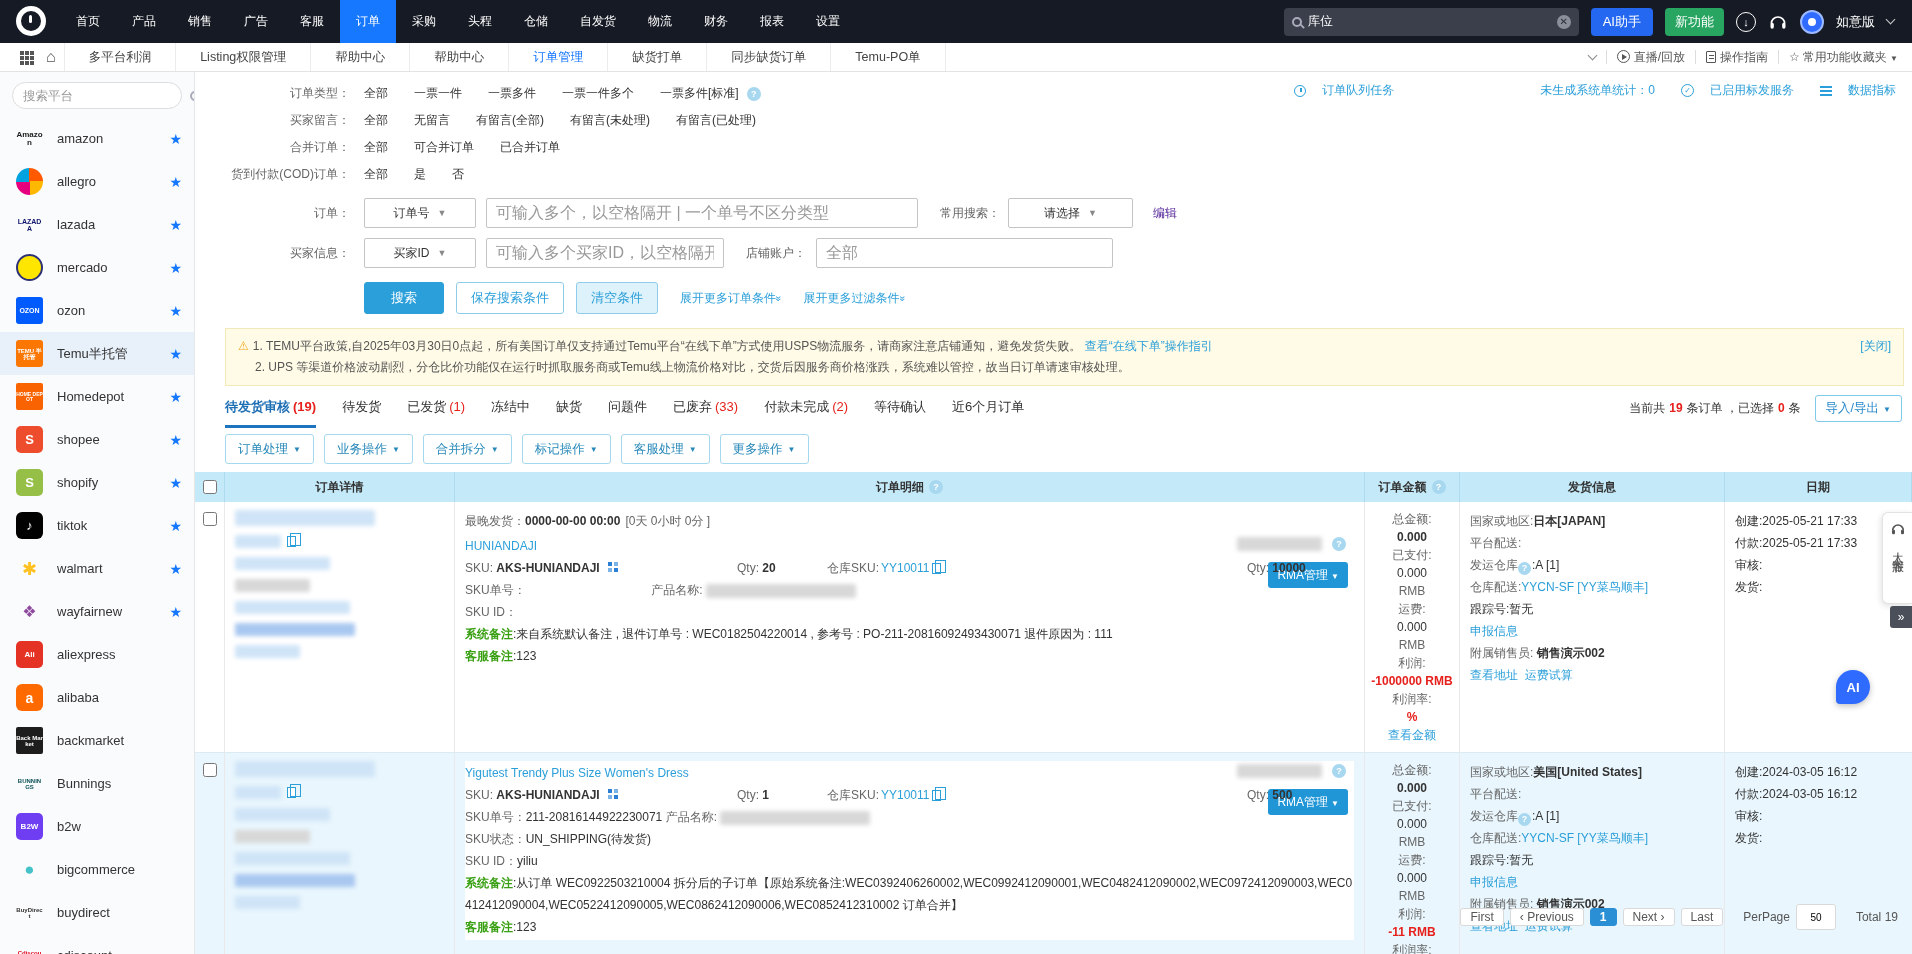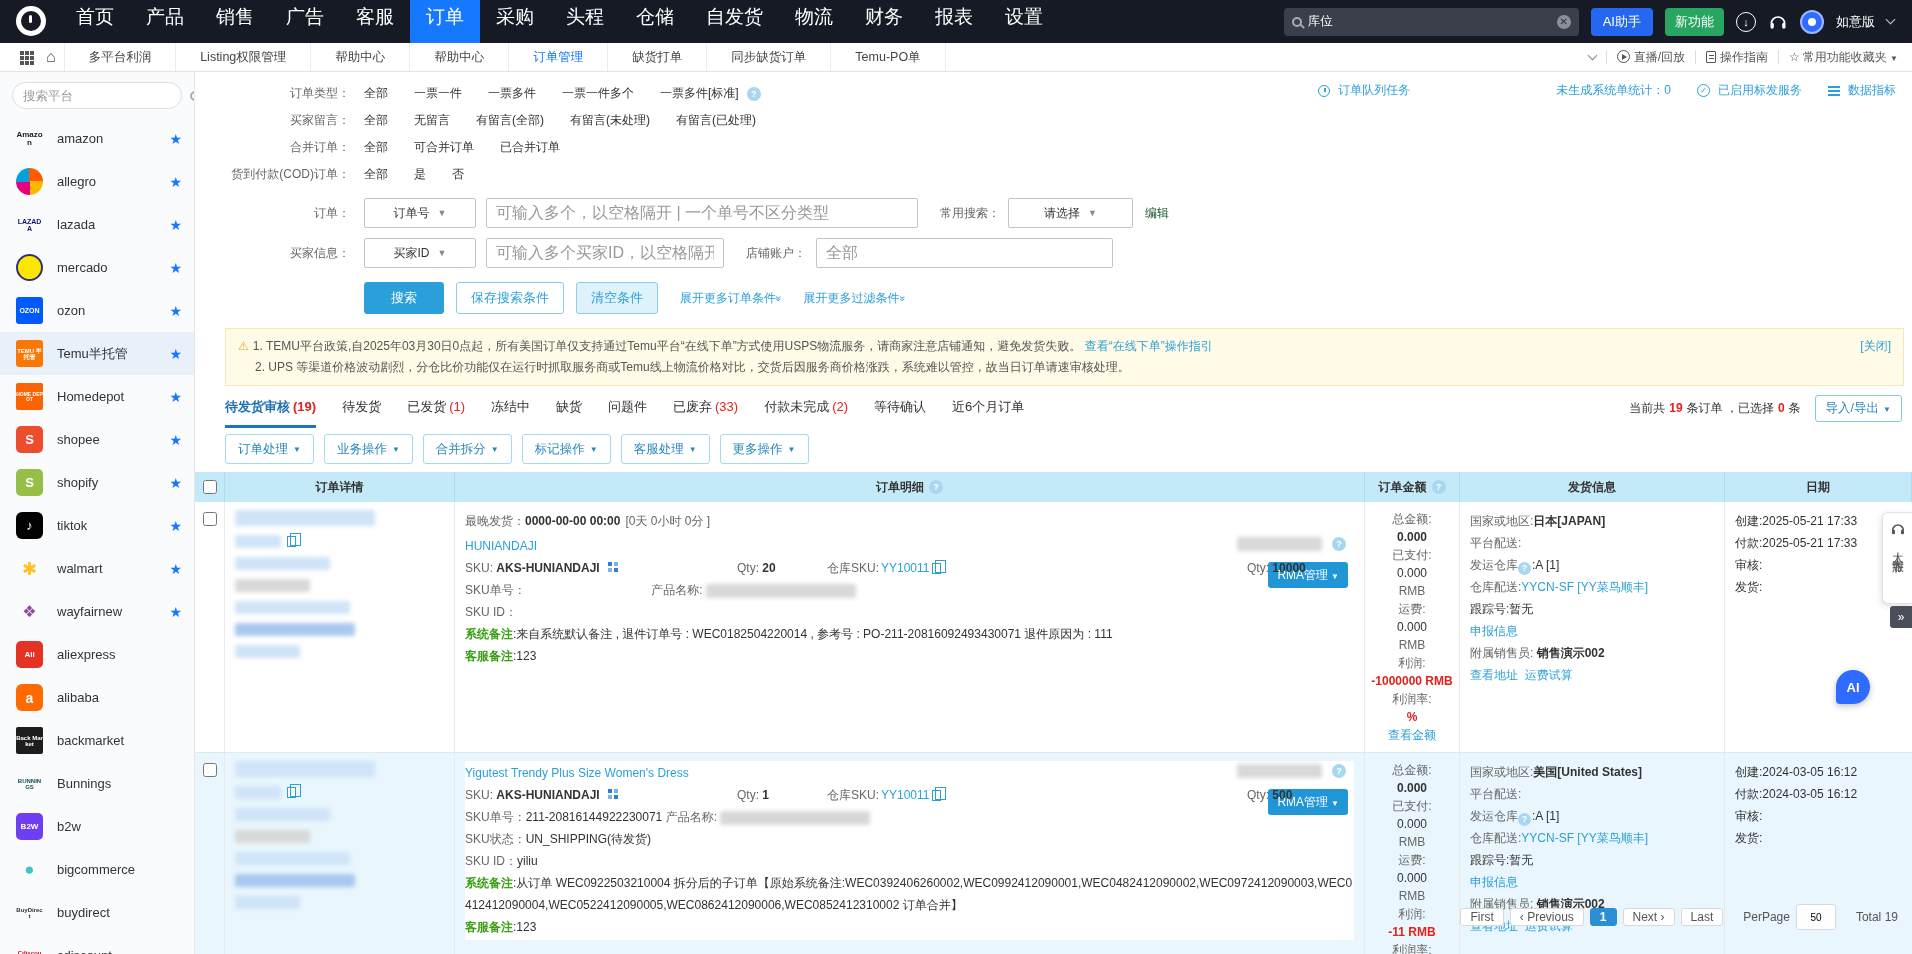--- a/index.html
+++ b/index.html
@@ -9,21 +9,21 @@
 .blue-link{color:#2b9fd9}
 .lbl{color:#666}
 .red{color:#e6211c}
 .b{font-weight:bold}
 
 .topbar{position:absolute;left:0;top:0;width:1912px;height:43px;background:#161a24;display:flex;align-items:stretch}
 .logo{width:30px;height:30px;border-radius:50%;background:#fff;margin:6px 14px 0 16px;display:flex;align-items:center;justify-content:center;flex:0 0 auto}
 .logo i{width:20px;height:20px;border-radius:50%;background:#161a24;display:block;position:relative}
 .logo i::after{content:"";position:absolute;left:8px;top:4px;width:3px;height:8px;background:#fff;border-radius:2px}
 .main-menu{display:flex;list-style:none;align-items:stretch}
-.main-menu li{display:flex;padding:4px 16px;color:#fff;font-size:19px;cursor:pointer;white-space:nowrap}
+.main-menu li{display:flex;align-items:center;padding:17px 16px;color:#fff;font-size:12px;cursor:pointer;white-space:nowrap}
 .main-menu li.active{background:#1677ff}
 .topbar-right{margin-left:auto;display:flex;align-items:center;gap:12px;padding-right:18px}
 .tb-search{display:flex;align-items:center;background:#3a3f4b;border-radius:4px;height:28px;width:295px;padding:0 8px;gap:6px}
 .tb-search input{flex:1;background:transparent;border:none;outline:none;color:#fff;font-size:12.5px;font-family:inherit}
 .mag{position:relative;width:10px;height:10px;border:2px solid #aab;border-radius:50%;flex:0 0 auto}
 .mag::after{content:"";position:absolute;width:6px;height:2px;background:#aab;transform:rotate(45deg);right:-5px;bottom:-2px}
 .clear-x{width:14px;height:14px;border-radius:50%;background:#8a8f9a;color:#2b2f3a;font-size:10px;line-height:14px;text-align:center;cursor:pointer}
 .btn-ai{background:#2468f2;color:#fff;border:none;border-radius:4px;height:28px;padding:0 12px;font-size:13px;cursor:pointer;font-family:inherit}
 .btn-new{background:#27a561;color:#fff;border:none;border-radius:4px;height:28px;padding:0 10px;font-size:13px;cursor:pointer;font-family:inherit}
 .circ-ic{width:20px;height:20px;border:1.6px solid #fff;border-radius:50%;color:#fff;display:flex;align-items:center;justify-content:center;font-size:11px;cursor:pointer}
@@ -56,39 +56,39 @@
 .p-search input::placeholder{color:#999}
 .platform-item{height:43px;display:flex;align-items:center;padding:0 12px 0 16px;cursor:pointer}
 .platform-item.selected{background:#e8f0fa}
 .plogo{width:27px;height:27px;display:flex;align-items:center;justify-content:center;font-weight:bold;text-align:center;line-height:1;overflow:hidden;flex:0 0 auto;word-break:break-all}
 .pname{margin-left:14px;font-size:13px;color:#333;flex:1;white-space:nowrap;overflow:hidden}
 .star{color:#1677ff;font-size:14px}
 
 .main{position:absolute;left:195px;top:72px;right:0;bottom:0;background:#fff;overflow:hidden}
 .filter-section{position:relative;padding-top:8px}
 .header-links{position:absolute;top:10px;right:16px;display:flex;align-items:center;gap:26px;color:#2b9fd9;font-size:12px}
-.hl{cursor:pointer;white-space:nowrap;display:flex;align-items:center;gap:8px}
+.hl{cursor:pointer;white-space:nowrap;display:flex;align-items:center;gap:16px}
 .hl.first{margin-right:120px}
 .clock-ic{width:12px;height:12px;border:1.3px solid #2b9fd9;border-radius:50%;position:relative;display:inline-block}
 .clock-ic::after{content:"";position:absolute;left:5px;top:2px;width:1.5px;height:4px;background:#2b9fd9}
 .check-ic{width:13px;height:13px;border:1.3px solid #2b9fd9;border-radius:50%;display:inline-flex;align-items:center;justify-content:center;font-size:8px}
 .lines-ic{display:inline-block;width:12px;height:2px;background:#2b9fd9;box-shadow:0 4px #2b9fd9,0 8px #2b9fd9;margin-top:-8px}
 .f-row{display:flex;align-items:center;min-height:27px}
 .f-label{width:155px;text-align:right;color:#666;flex:0 0 auto}
 .f-opts{display:flex;gap:26px;margin-left:14px;align-items:center}
 .f-opt{color:#333;cursor:pointer;white-space:nowrap}
 .qmark{width:14px;height:14px;border-radius:50%;background:#a8d8f0;color:#fff;font-size:9px;font-weight:bold;display:inline-flex;align-items:center;justify-content:center;flex:0 0 auto}
 .form-row{display:flex;align-items:center;margin-top:10px}
 .form-label{width:155px;text-align:right;color:#666;flex:0 0 auto}
 .sel{height:30px;border:1px solid #c4c4c4;border-radius:2px;background:#fff;display:flex;align-items:center;justify-content:center;padding:0 8px;margin-left:14px;cursor:pointer}
 .sel .caret{color:#888;font-size:9px;margin-left:8px}
 .txt-input{height:30px;border:1px solid #c4c4c4;border-radius:2px;padding:0 9px;font-size:16px;font-family:inherit;color:#333;outline:none;margin-left:10px}
 .txt-input::placeholder{color:#999}
 .inline-label{color:#666;margin-left:22px;white-space:nowrap}
-.edit-link{color:#14532d;margin-left:12px;cursor:pointer}
+.edit-link{color:#4c1d95;margin-left:20px;cursor:pointer}
 .btn-row{display:flex;align-items:center;margin:14px 0 0 169px;gap:12px}
 .btn-search{width:80px;height:32px;background:#2b9fd9;border:1px solid #2b9fd9;color:#fff;border-radius:3px;font-size:13px;cursor:pointer;font-family:inherit}
 .btn-save{height:32px;background:#fff;border:1px solid #8ecdea;color:#2b9fd9;border-radius:3px;padding:0 14px;font-size:13px;cursor:pointer;font-family:inherit}
 .btn-clear{height:32px;background:#def2fb;border:1px solid #8ecdea;color:#2b9fd9;border-radius:3px;padding:0 14px;font-size:13px;cursor:pointer;font-family:inherit}
 .expand-link{color:#2b9fd9;margin-left:10px;cursor:pointer;white-space:nowrap}
 .dblv{display:inline-block;transform:rotate(90deg);font-size:10px}
 
 .notice{margin:14px 8px 0 30px;background:#fffbe6;border:1px solid #f3e8b8;padding:7px 12px;position:relative;color:#555;line-height:21px}
 .notice .warn{color:#f0a818;margin-right:4px}
 .notice .close{position:absolute;right:12px;top:7px;color:#2b9fd9;cursor:pointer}

